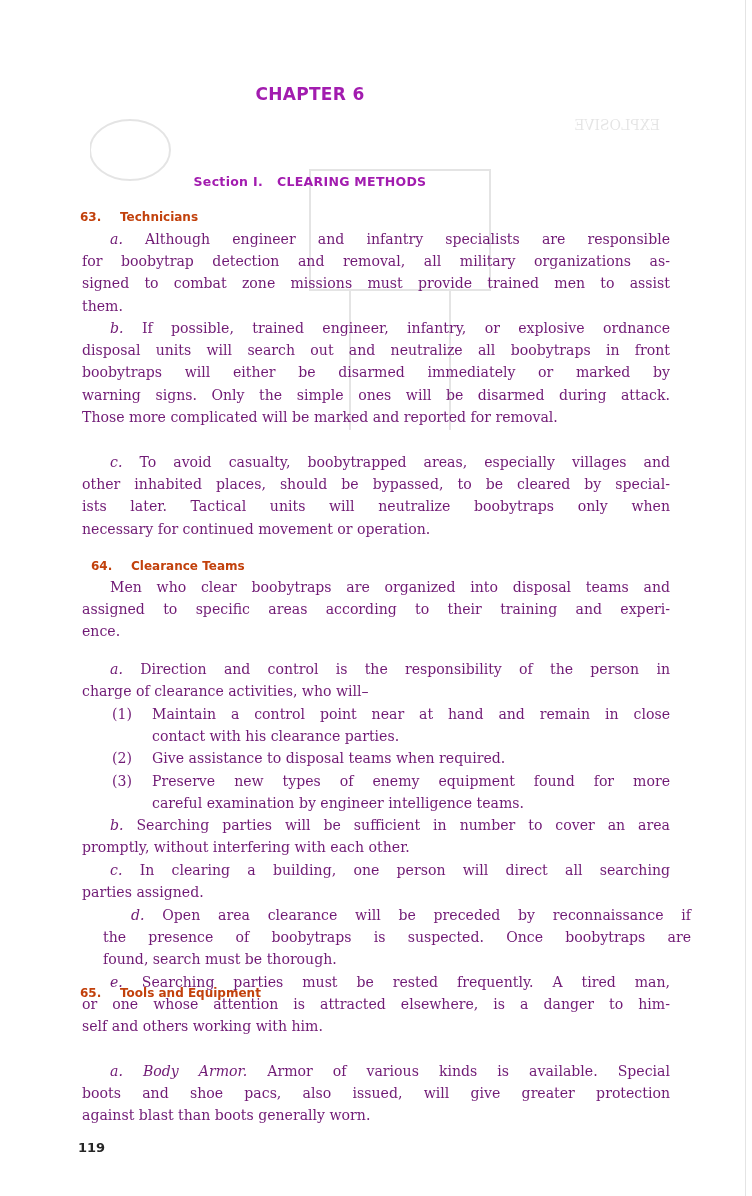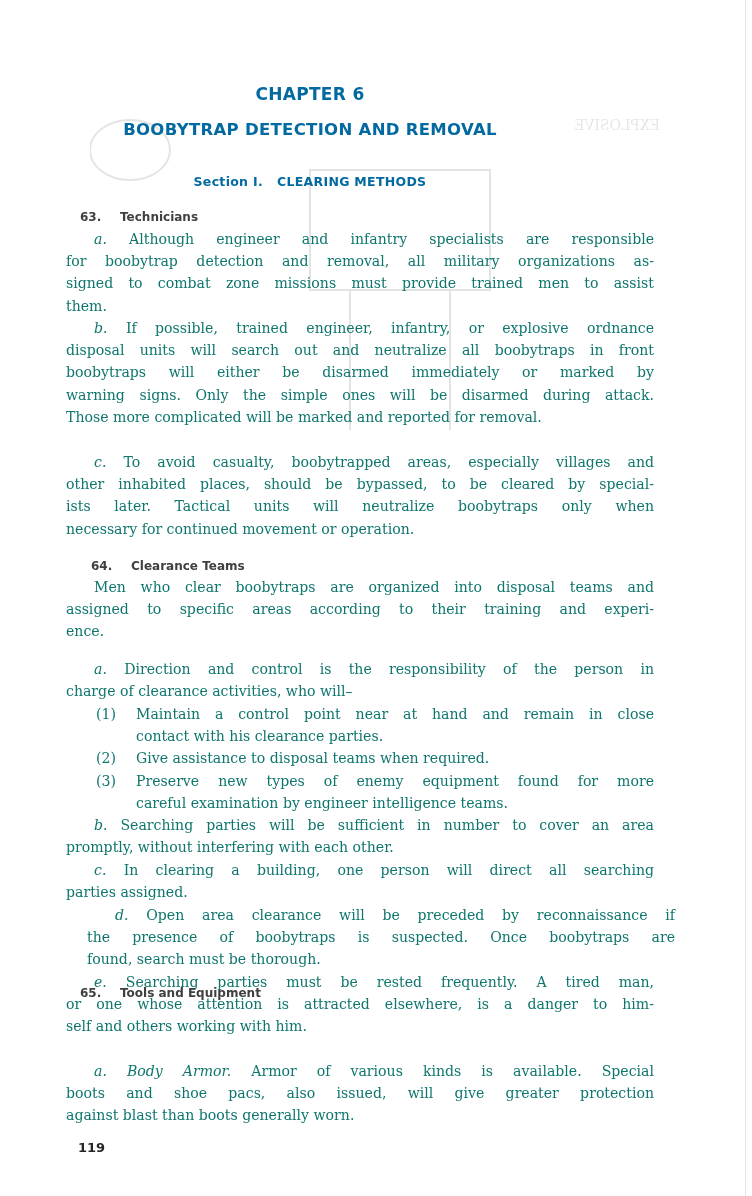--- a/index.html
+++ b/index.html
@@ -33,46 +33,46 @@
       width: 600px; height: 380px;
       opacity: 0.10;
       pointer-events: none;
     }
     .heading {
       position: absolute;
       left: 0; width: 620px;
       text-align: center;
       font-family: "DejaVu Sans", "Liberation Sans", sans-serif;
       font-weight: bold;
-      color: #0369a1;
+      color: #a21caf;
       letter-spacing: 0.3px;
     }
     .chapter { top: 84px; font-size: 17px; }
     .title   { top: 120px; font-size: 16.5px; }
     .section { top: 174px; font-size: 12.5px; }
     .section .sec-label { margin-right: 14px; }
 
     .para-head {
       position: absolute;
       left: 80px;
       font-family: "DejaVu Sans", "Liberation Sans", sans-serif;
       font-weight: bold;
       font-size: 12px;
-      color: #404040;
+      color: #c2410c;
     }
     .para-head .num { display: inline-block; width: 40px; }
 
     .text {
       position: absolute;
-      left: 66px;
+      left: 82px;
       width: 588px;
       font-size: 14.1px;
       line-height: 22.2px;
       text-align: justify;
-      color: #0f766e;
+      color: #701a75;
     }
     .text .line {
       display: block;
       white-space: nowrap;
       text-align: justify;
       text-align-last: justify;
     }
     .text .line.last {
       text-align-last: left;
     }
@@ -99,21 +99,20 @@
   <svg class="bleed" viewBox="0 0 600 380">
     <ellipse cx="40" cy="40" rx="40" ry="30" fill="none" stroke="#000" stroke-width="2"></ellipse>
     <rect x="220" y="60" width="180" height="120" fill="none" stroke="#000" stroke-width="2"></rect>
     <path d="M260 180 L260 320 M360 180 L360 320" stroke="#000" stroke-width="2"></path>
     <text x="470" y="20" font-size="14" fill="#000" transform="scale(-1,1) translate(-1040,0)">EXPLOSIVE</text>
   </svg>
 
   <div class="edge"></div>
 
   <div class="heading chapter">CHAPTER 6</div>
-  <div class="heading title">BOOBYTRAP DETECTION AND REMOVAL</div>
   <div class="heading section">
     <span class="sec-label">Section I.</span><span>CLEARING METHODS</span>
   </div>
 
   <div class="para-head" style="top:210px;">
     <span class="num">63.</span><span>Technicians</span>
   </div>
   <div class="text" style="top:228px;">
     <span class="line ind"><em>a.</em> <span>Although engineer and infantry specialists are responsible</span></span>
     <span class="line">for boobytrap detection and removal, all military organizations as-</span>

